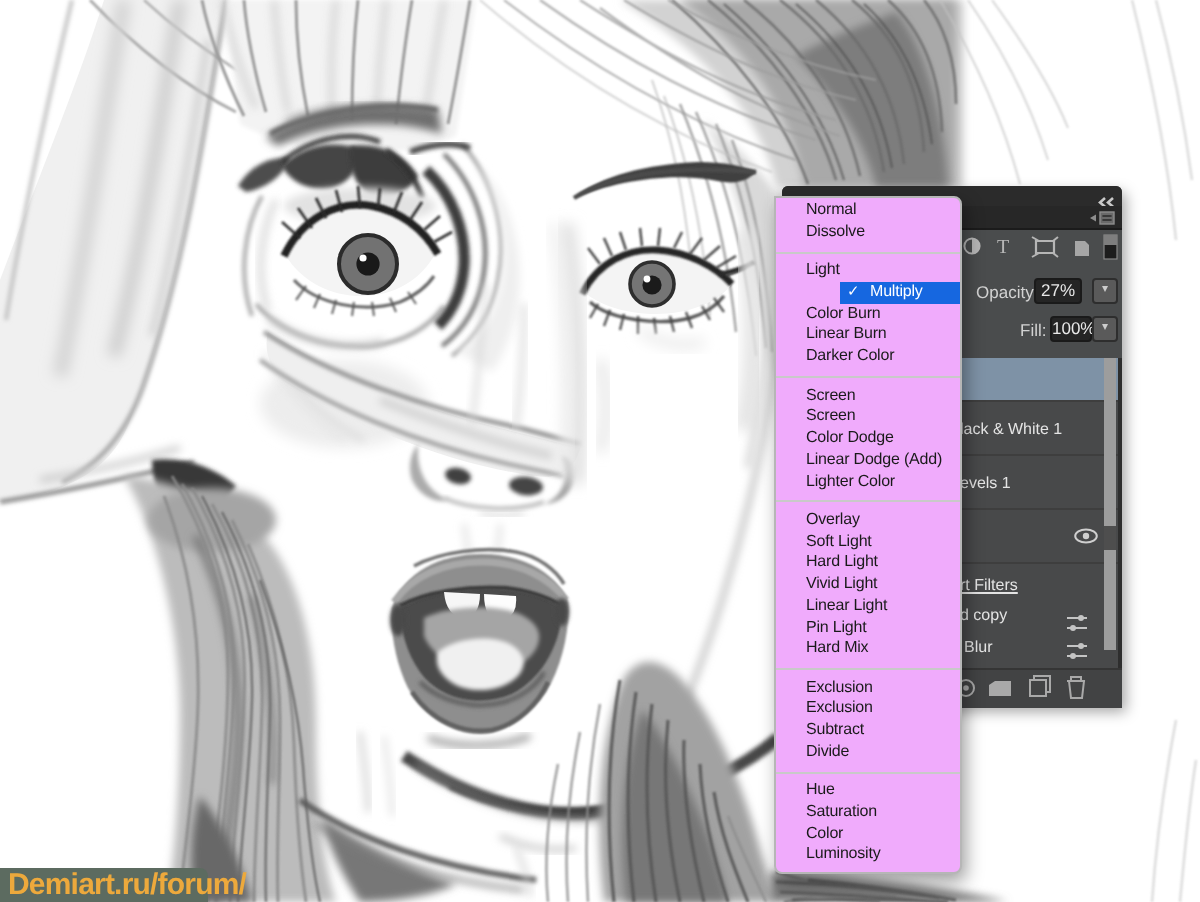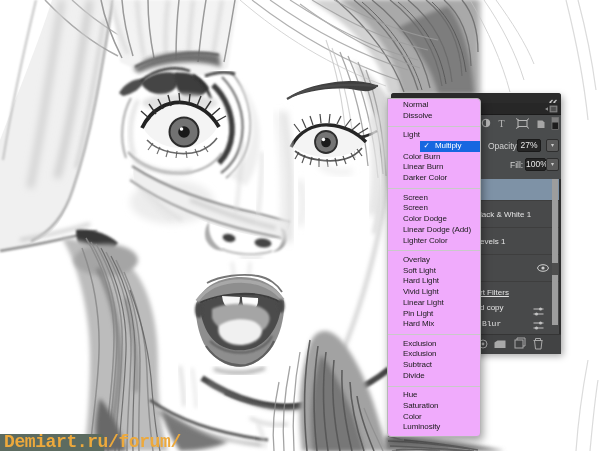--- a/index.html
+++ b/index.html
@@ -28,22 +28,22 @@
         background:#f0abfc;border:1px solid #b6b6b6;border-radius:0 4px 4px 4px;
         box-shadow:2px 4px 9px rgba(0,0,0,.38);box-sizing:border-box;padding-top:1.7px;}
   .mi{height:10.76px;line-height:10.76px;font-size:8px;color:#1a1a1a;padding-left:15px;white-space:nowrap;
       letter-spacing:-0.1px;}
   .msep{height:8.55px;position:relative;}
   .msep:after{content:"";position:absolute;left:0;right:0;top:4px;border-top:1px solid #c9c9c9;}
   .mi.sel{background:#1667e0;color:#fff;position:relative;margin-left:32px;}
   .mi.sel:before{content:"\2713";position:absolute;left:3.5px;top:0;color:#fff;font-size:7.5px;}
   
   #wm{position:absolute;left:0;top:434px;width:104px;height:17px;background:#5c6b60;z-index:3;filter:blur(0.3px);
-      border-radius:0 4px 0 0;color:#eda93c;font-size:18px;font-weight:bold;line-height:17px;
-      padding-left:4px;box-sizing:border-box;letter-spacing:-0.4px;font-family:Liberation Mono, monospace;}
+      border-radius:0 4px 0 0;color:#eda93c;font-size:15px;font-weight:bold;line-height:17px;
+      padding-left:4px;box-sizing:border-box;letter-spacing:-0.4px;}
 </style>
 </head>
 <body>
 <svg id="sketch" width="600" height="451" viewBox="0 0 600 451">
 <defs>
   <filter id="b1" x="-30%" y="-30%" width="160%" height="160%">
         <feGaussianBlur stdDeviation="1"></feGaussianBlur>
       </filter>
   <filter id="b2" x="-40%" y="-40%" width="180%" height="180%">
         <feGaussianBlur stdDeviation="2"></feGaussianBlur>
@@ -420,21 +420,21 @@
         <span style="position:absolute;left:89px;top:7px;text-decoration:underline;">rt Filters</span>
       </div>
     <div class="lrow" style="top:124px;height:14px;border-bottom:none;">
       <svg width="11" height="9" style="position:absolute;left:142px;top:4px;">
           <path d="M0.5 2h10M0.5 7h10" stroke="#c4c4c4"></path>
           <circle cx="7.5" cy="2" r="1.5" fill="#c4c4c4"></circle>
           <circle cx="3.5" cy="7" r="1.5" fill="#c4c4c4"></circle>
         </svg>
     </div>
     <div class="lrow" style="top:138px;height:14px;border-bottom:none;">
-        <span style="position:absolute;left:91px;top:2px;font-family:Liberation Mono, monospace;">Blur</span>
+        <span style="position:absolute;left:91px;top:2px;">Blur</span>
       <svg width="11" height="9" style="position:absolute;left:142px;top:4px;">
           <path d="M0.5 2h10M0.5 7h10" stroke="#c4c4c4"></path>
           <circle cx="7.5" cy="2" r="1.5" fill="#c4c4c4"></circle>
           <circle cx="3.5" cy="7" r="1.5" fill="#c4c4c4"></circle>
         </svg>
     </div>
     <div style="position:absolute;right:3px;top:0px;width:6px;height:146px;background:#9d9d9d;"></div>
     <div style="position:absolute;right:3px;top:84px;width:6px;height:12px;background:#4e4e4e;"></div>
     <div style="position:absolute;right:0;top:0;width:2px;height:155px;background:#2e2e2e;"></div>
   </div>

